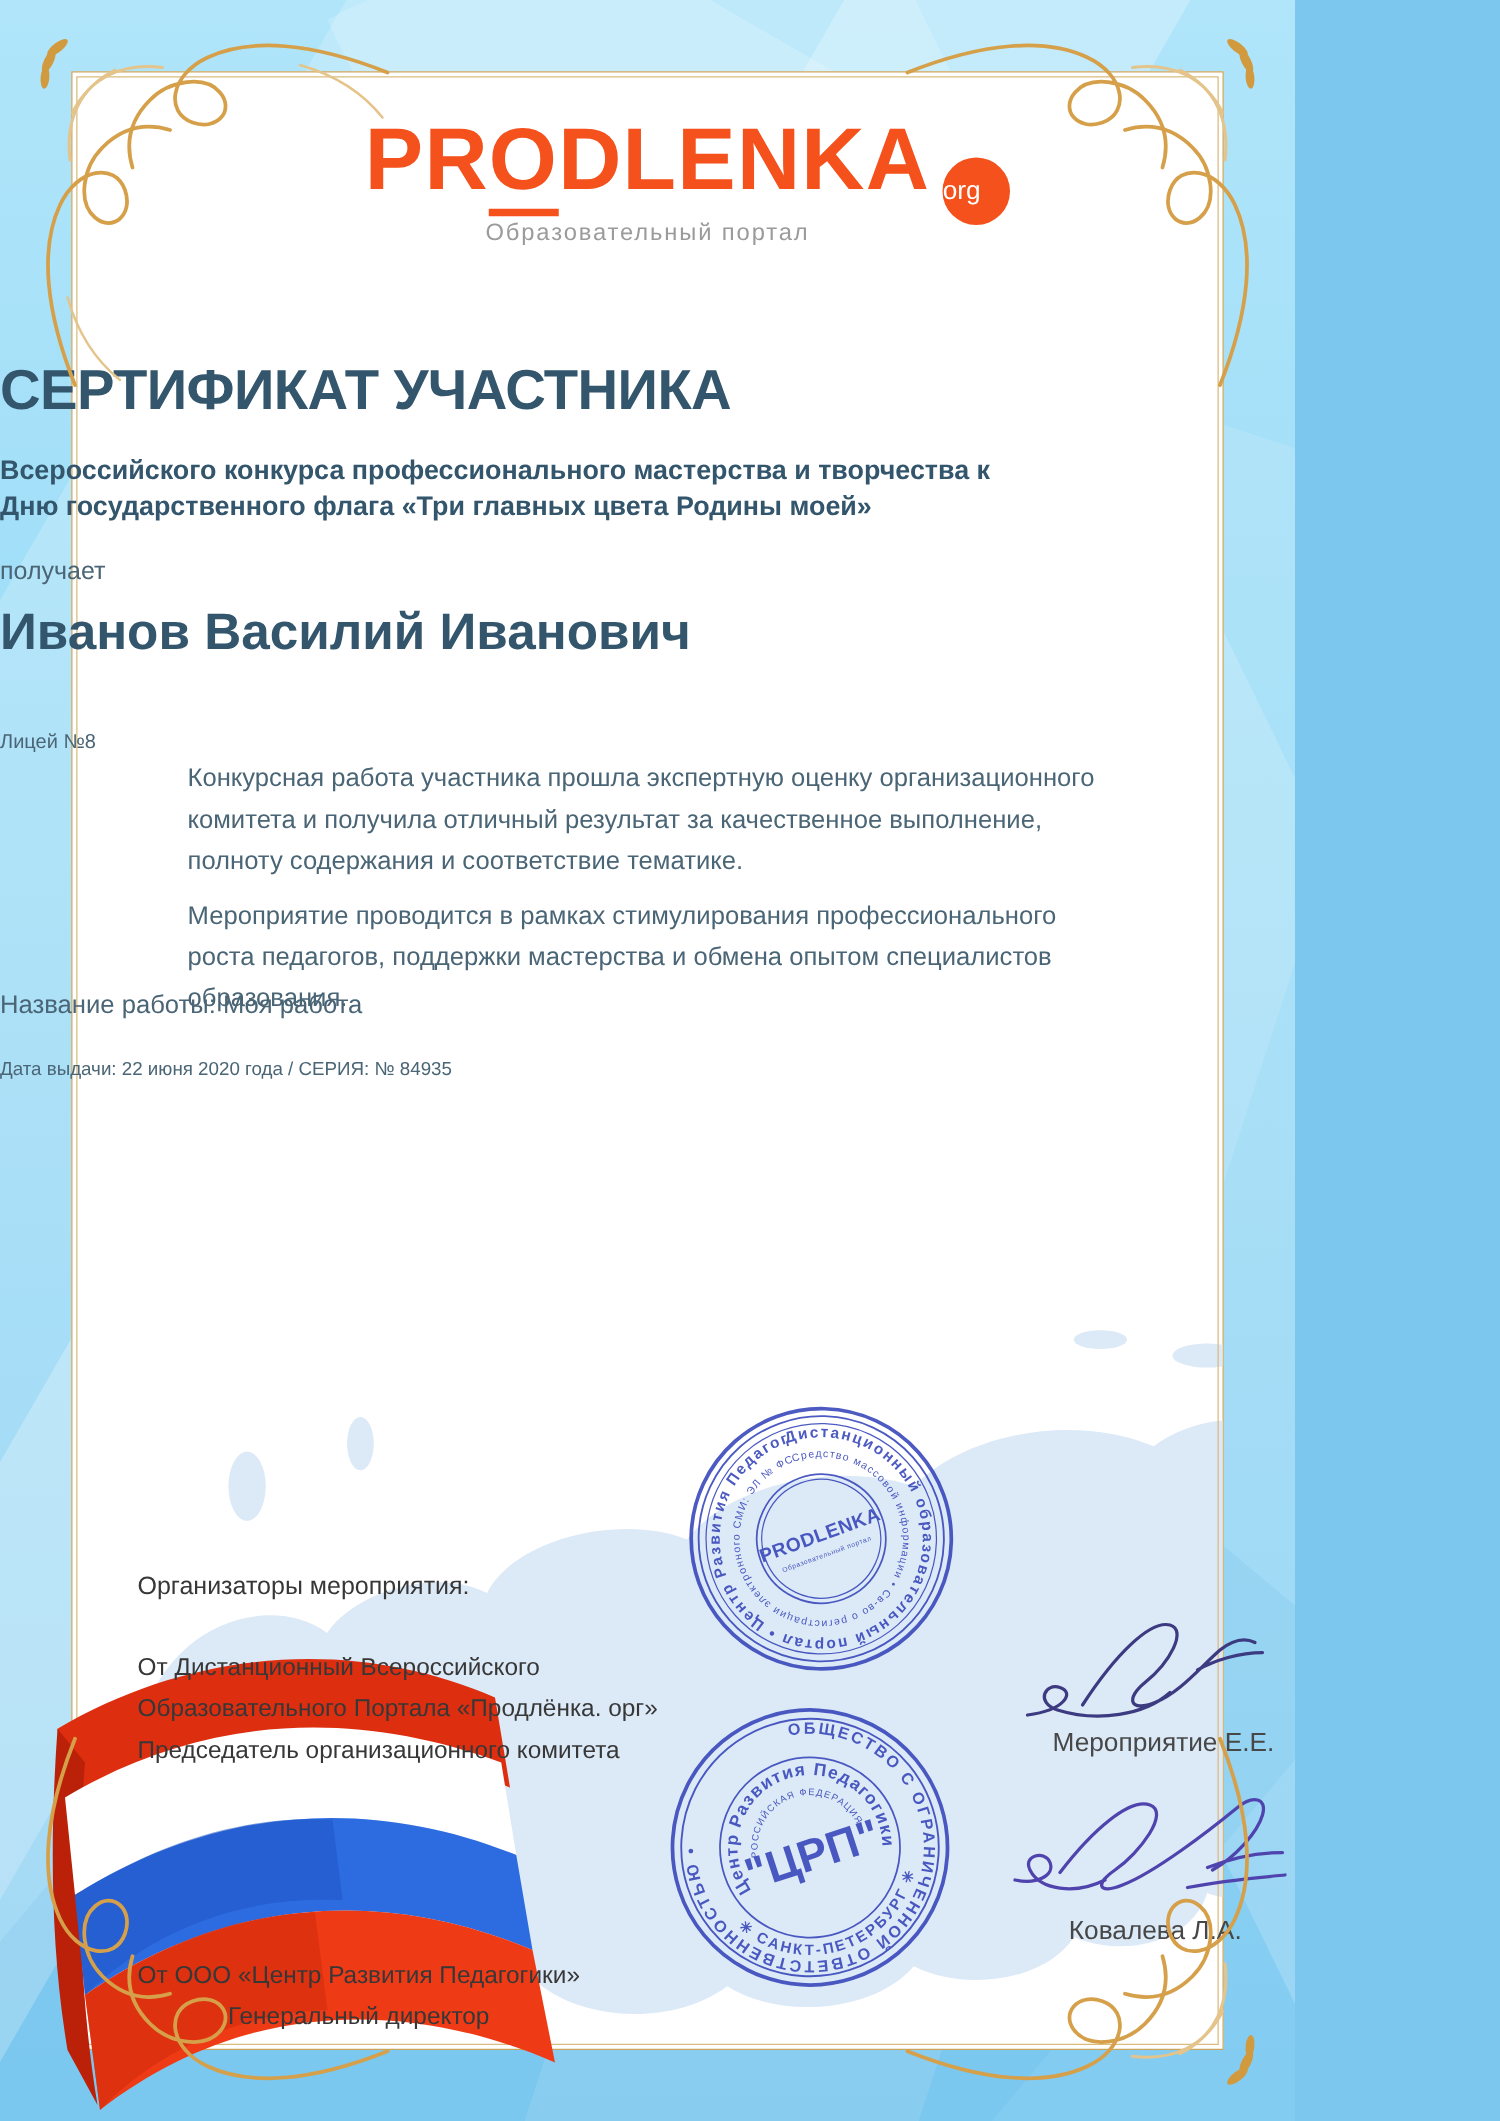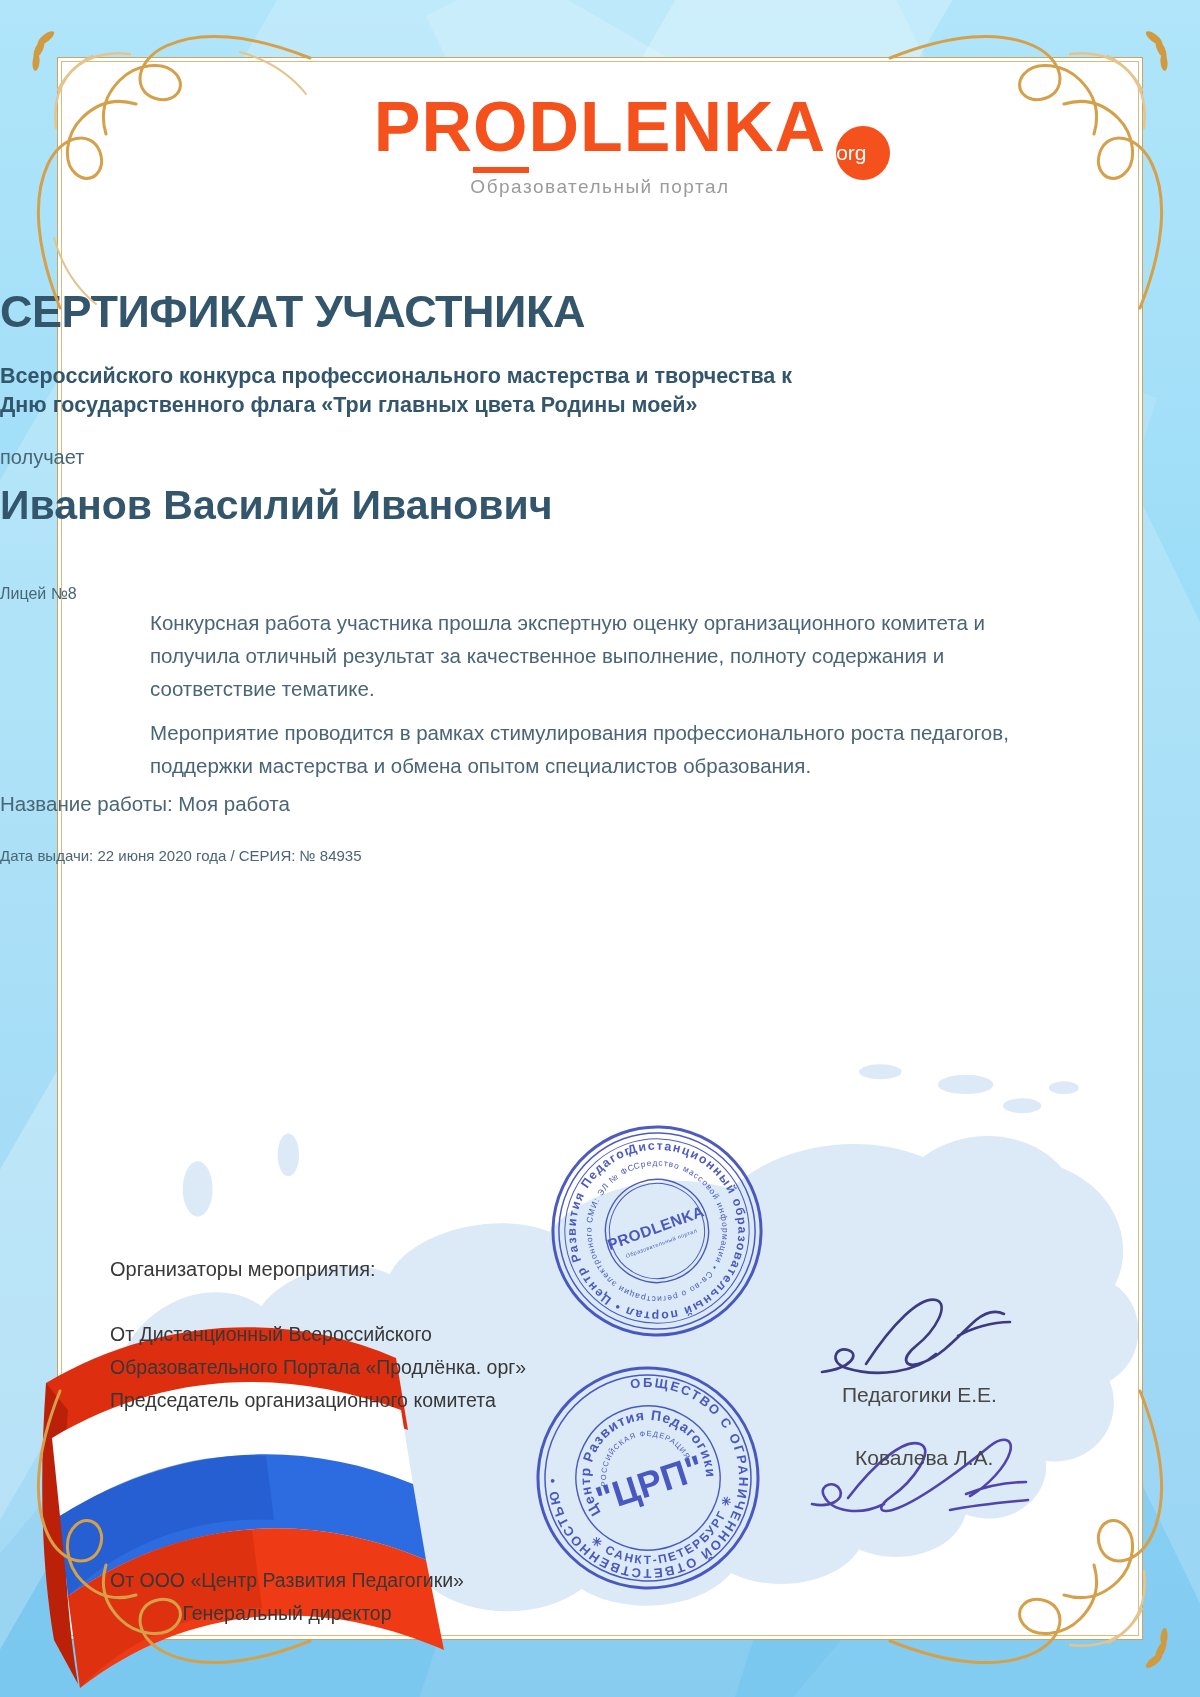--- a/index.html
+++ b/index.html
@@ -1,17 +1,17 @@
 <!DOCTYPE html>
 <html><head>
 <meta charset="utf-8">
 <style>
   html,body{margin:0;padding:0;}
   body{font-family:"Liberation Sans", sans-serif; background:#7cc7ee;}
-  .page{position:relative;width:1200px;height:1697px;overflow:hidden;
+  .page{position:relative;width:1036px;height:1697px;overflow:hidden;
         background:linear-gradient(180deg,#b0e5fa 0%,#9bdcf7 40%,#82cbf1 100%);}
   
   .ray{position:absolute;background:rgba(255,255,255,.20);}
   .ray.r1{left:-260px;top:-150px;width:520px;height:2300px;transform:rotate(30deg);}
   .ray.r2{left:180px;top:-260px;width:240px;height:2300px;transform:rotate(30deg);background:rgba(255,255,255,.26);}
   .ray.r3{right:-160px;top:-200px;width:430px;height:2400px;transform:rotate(-26deg);background:rgba(255,255,255,.18);}
   .ray.r4{left:540px;top:300px;width:300px;height:2100px;transform:rotate(18deg);background:rgba(255,255,255,.12);}
   .ray.r5{left:-100px;top:900px;width:700px;height:1800px;transform:rotate(40deg);background:rgba(40,150,215,.08);}
 
   
@@ -50,21 +50,21 @@
   .issue{top:847px;font-size:15px;}
 
   
   .f-text{position:absolute;z-index:5;color:#373737;}
   .organizers{left:110px;top:1258px;font-size:20px;text-align:center;}
   .org-block{font-size:19.5px;line-height:33px;}
   .ob1{left:110px;top:1318px;}
   .ob2{left:110px;top:1564px;text-align:center;}
   .signee{position:absolute;z-index:5;font-size:21px;color:#474747;}
   .sg1{left:842px;top:1383px;}
-  .sg2{left:855px;top:1446px;}
+  .sg2{left:855px;top:1533px;}
 
   .stamp{position:absolute;z-index:3;opacity:.9;}
   .stamp1{left:548px;top:1122px;width:218px;height:218px;}
   .stamp2{left:534px;top:1364px;width:228px;height:228px;}
 
   .sig{position:absolute;z-index:3;}
   .sig1{left:808px;top:1276px;width:212px;height:112px;}
   .sig2{left:800px;top:1412px;width:232px;height:122px;}
 
   .flag{position:absolute;left:16px;top:1288px;width:452px;height:402px;z-index:2;}
@@ -183,21 +183,21 @@
   <div class="f-text organizers">Организаторы мероприятия:</div>
   <div class="f-text org-block ob1">
     <div>От Дистанционный Всероссийского</div>
     <div>Образовательного Портала «Продлёнка. орг»</div>
     <div>Председатель организационного комитета</div>
   </div>
   <div class="f-text org-block ob2">
     <div>От ООО «Центр Развития Педагогики»</div>
     <div>Генеральный директор</div>
   </div>
-  <div class="signee sg1">Педагогики Е.Е.</div>
+  <div class="signee sg1">Мероприятие Е.Е.</div>
   <div class="signee sg2">Ковалева Л.А.</div>
 
   <svg class="sig sig1" viewBox="0 0 212 112" aria-hidden="true">
     <path d="M14 96 C44 92 52 78 40 74 C28 70 20 86 38 92 C70 102 108 96 128 78 M58 88 C84 48 112 20 128 24 C142 28 128 54 108 70 C92 83 96 94 116 86 C136 78 152 58 168 44 C178 36 188 34 196 38 M150 60 C164 52 184 46 202 46" fill="none" stroke="#3c3a80" stroke-width="2.6" stroke-linecap="round"></path>
   </svg>
   <svg class="sig sig2" viewBox="0 0 232 122" aria-hidden="true">
     <path d="M12 92 C30 96 44 88 40 78 C36 68 18 72 24 84 C32 100 60 104 84 92 M48 86 C74 52 104 26 120 32 C136 38 112 70 92 84 C76 95 78 104 98 96 C124 86 168 52 190 34 C202 24 214 26 210 40 C206 54 188 74 170 84 M166 82 C186 74 206 70 226 70 M150 98 C180 92 208 90 228 88" fill="none" stroke="#4f43ad" stroke-width="2.6" stroke-linecap="round"></path>
   </svg>
 
   <svg class="stamp stamp1" viewBox="0 0 220 220" aria-hidden="true">

